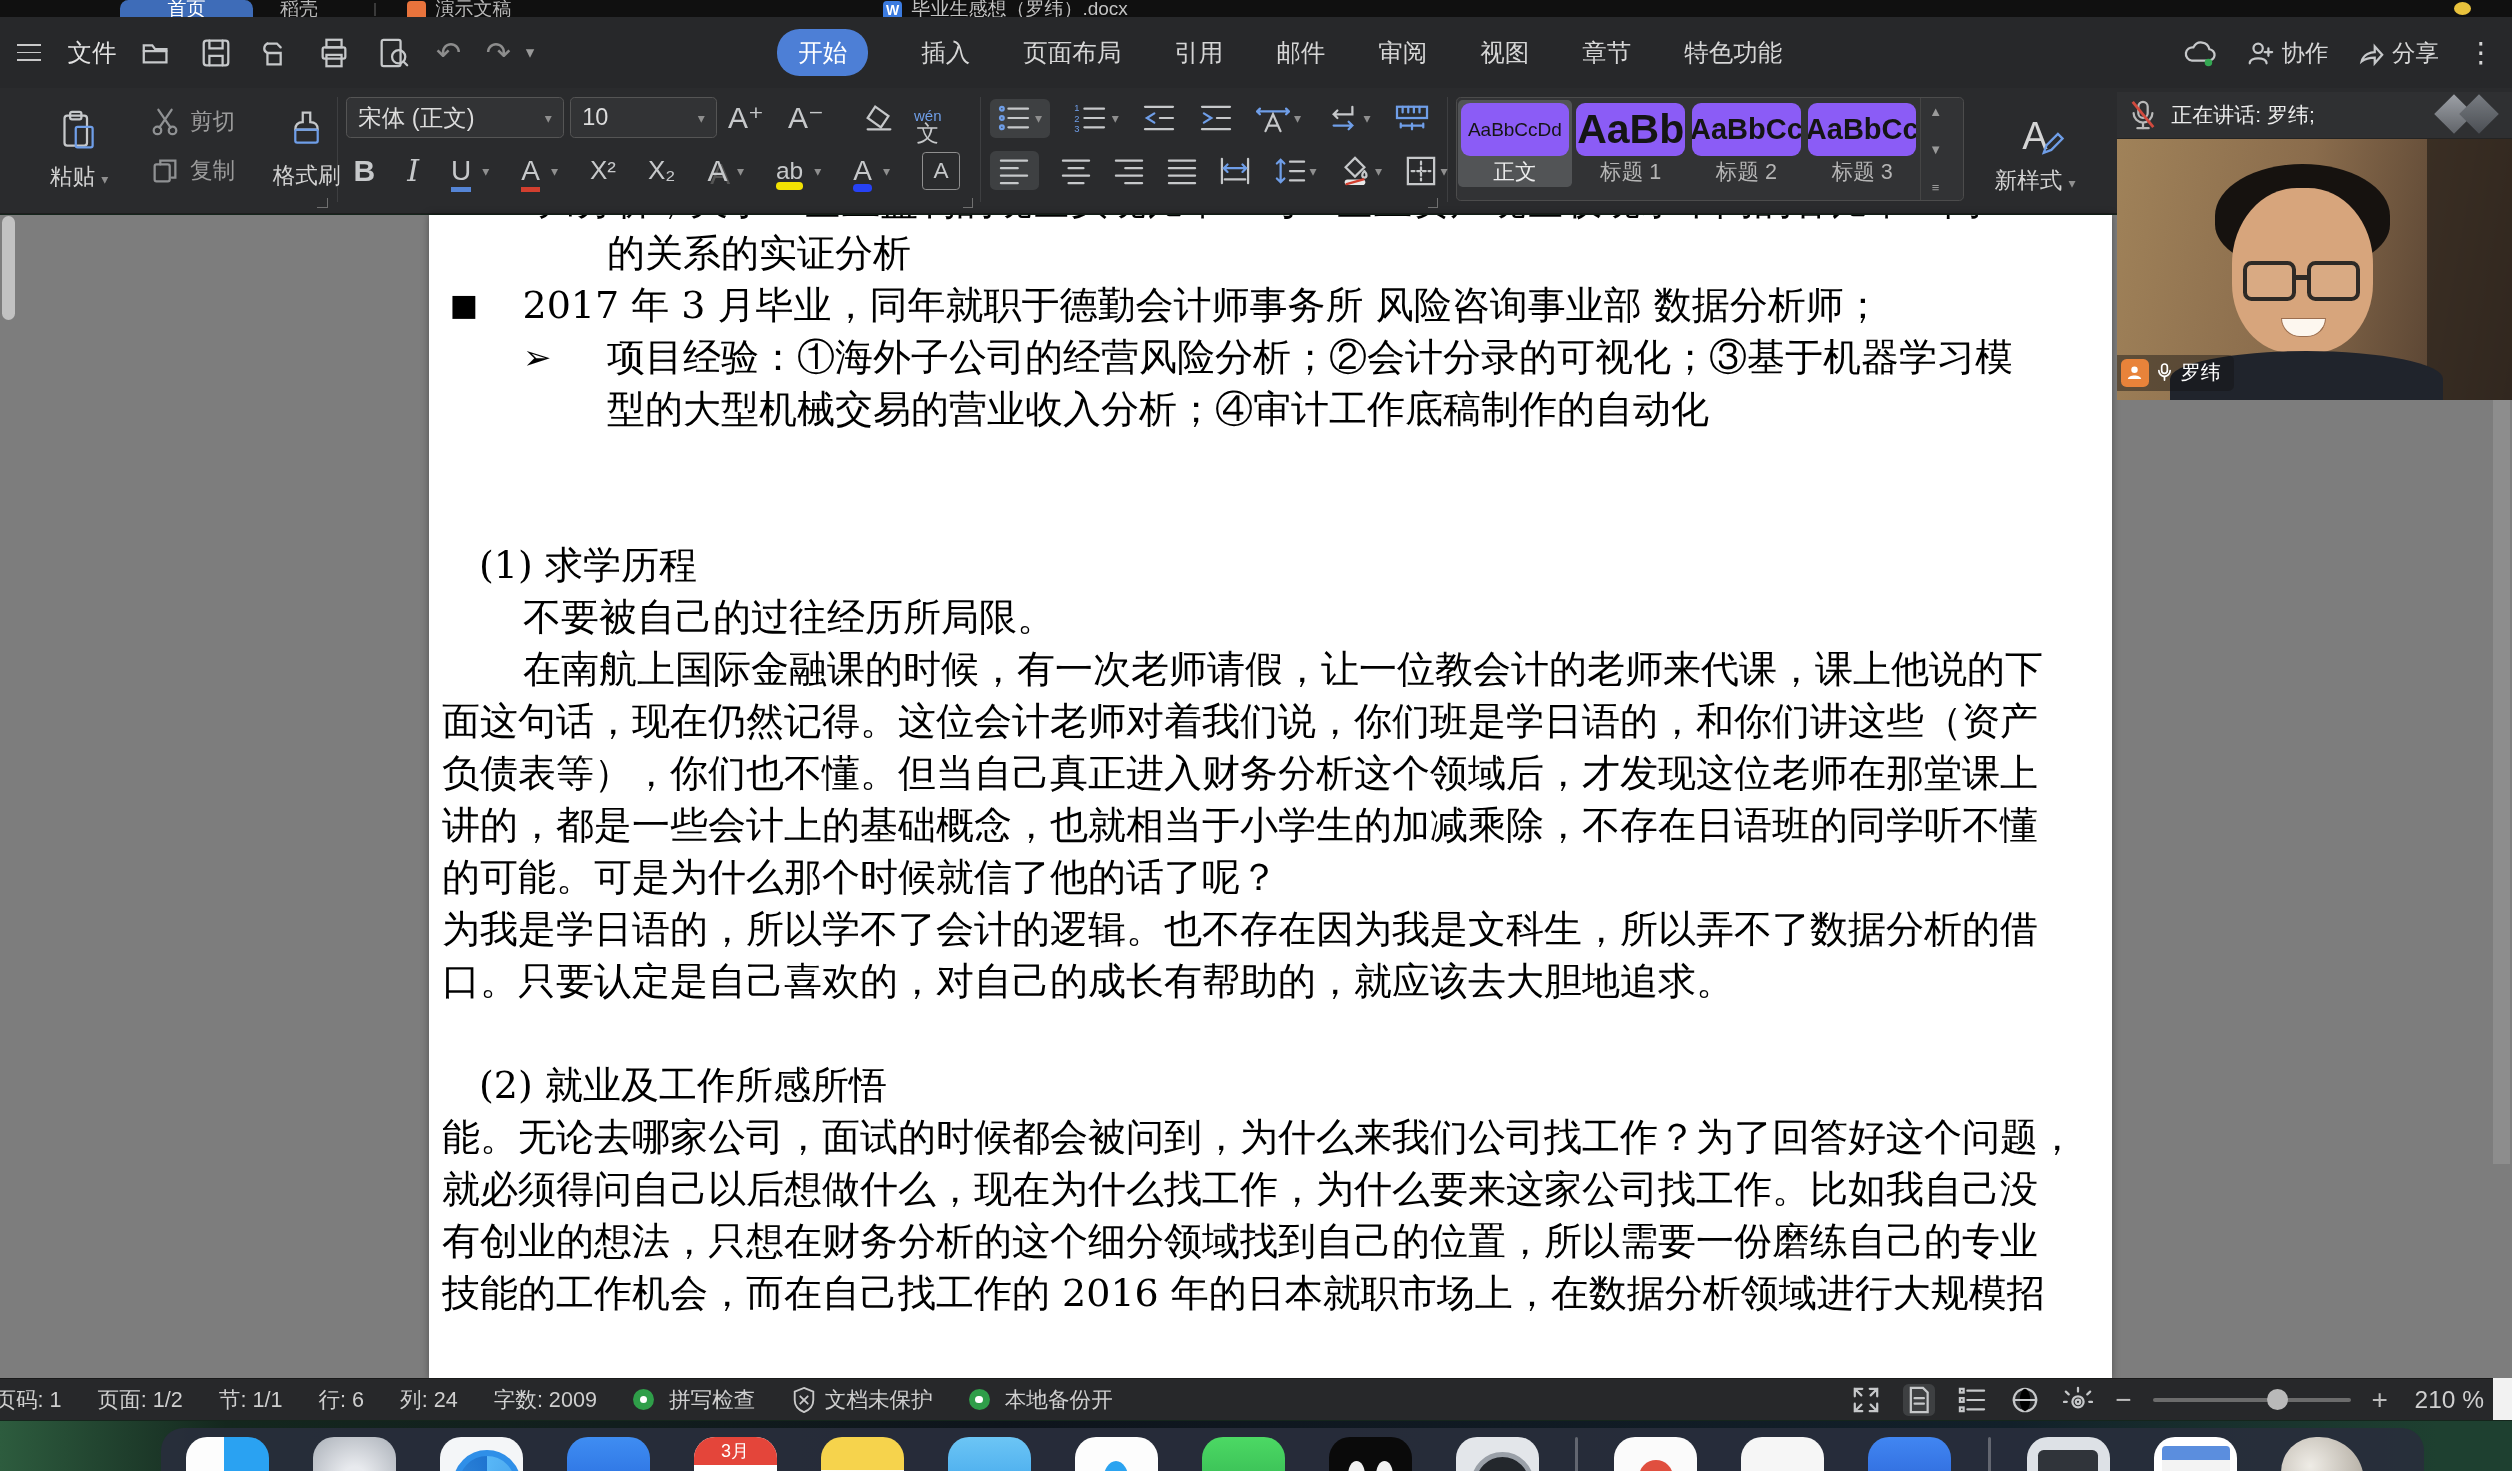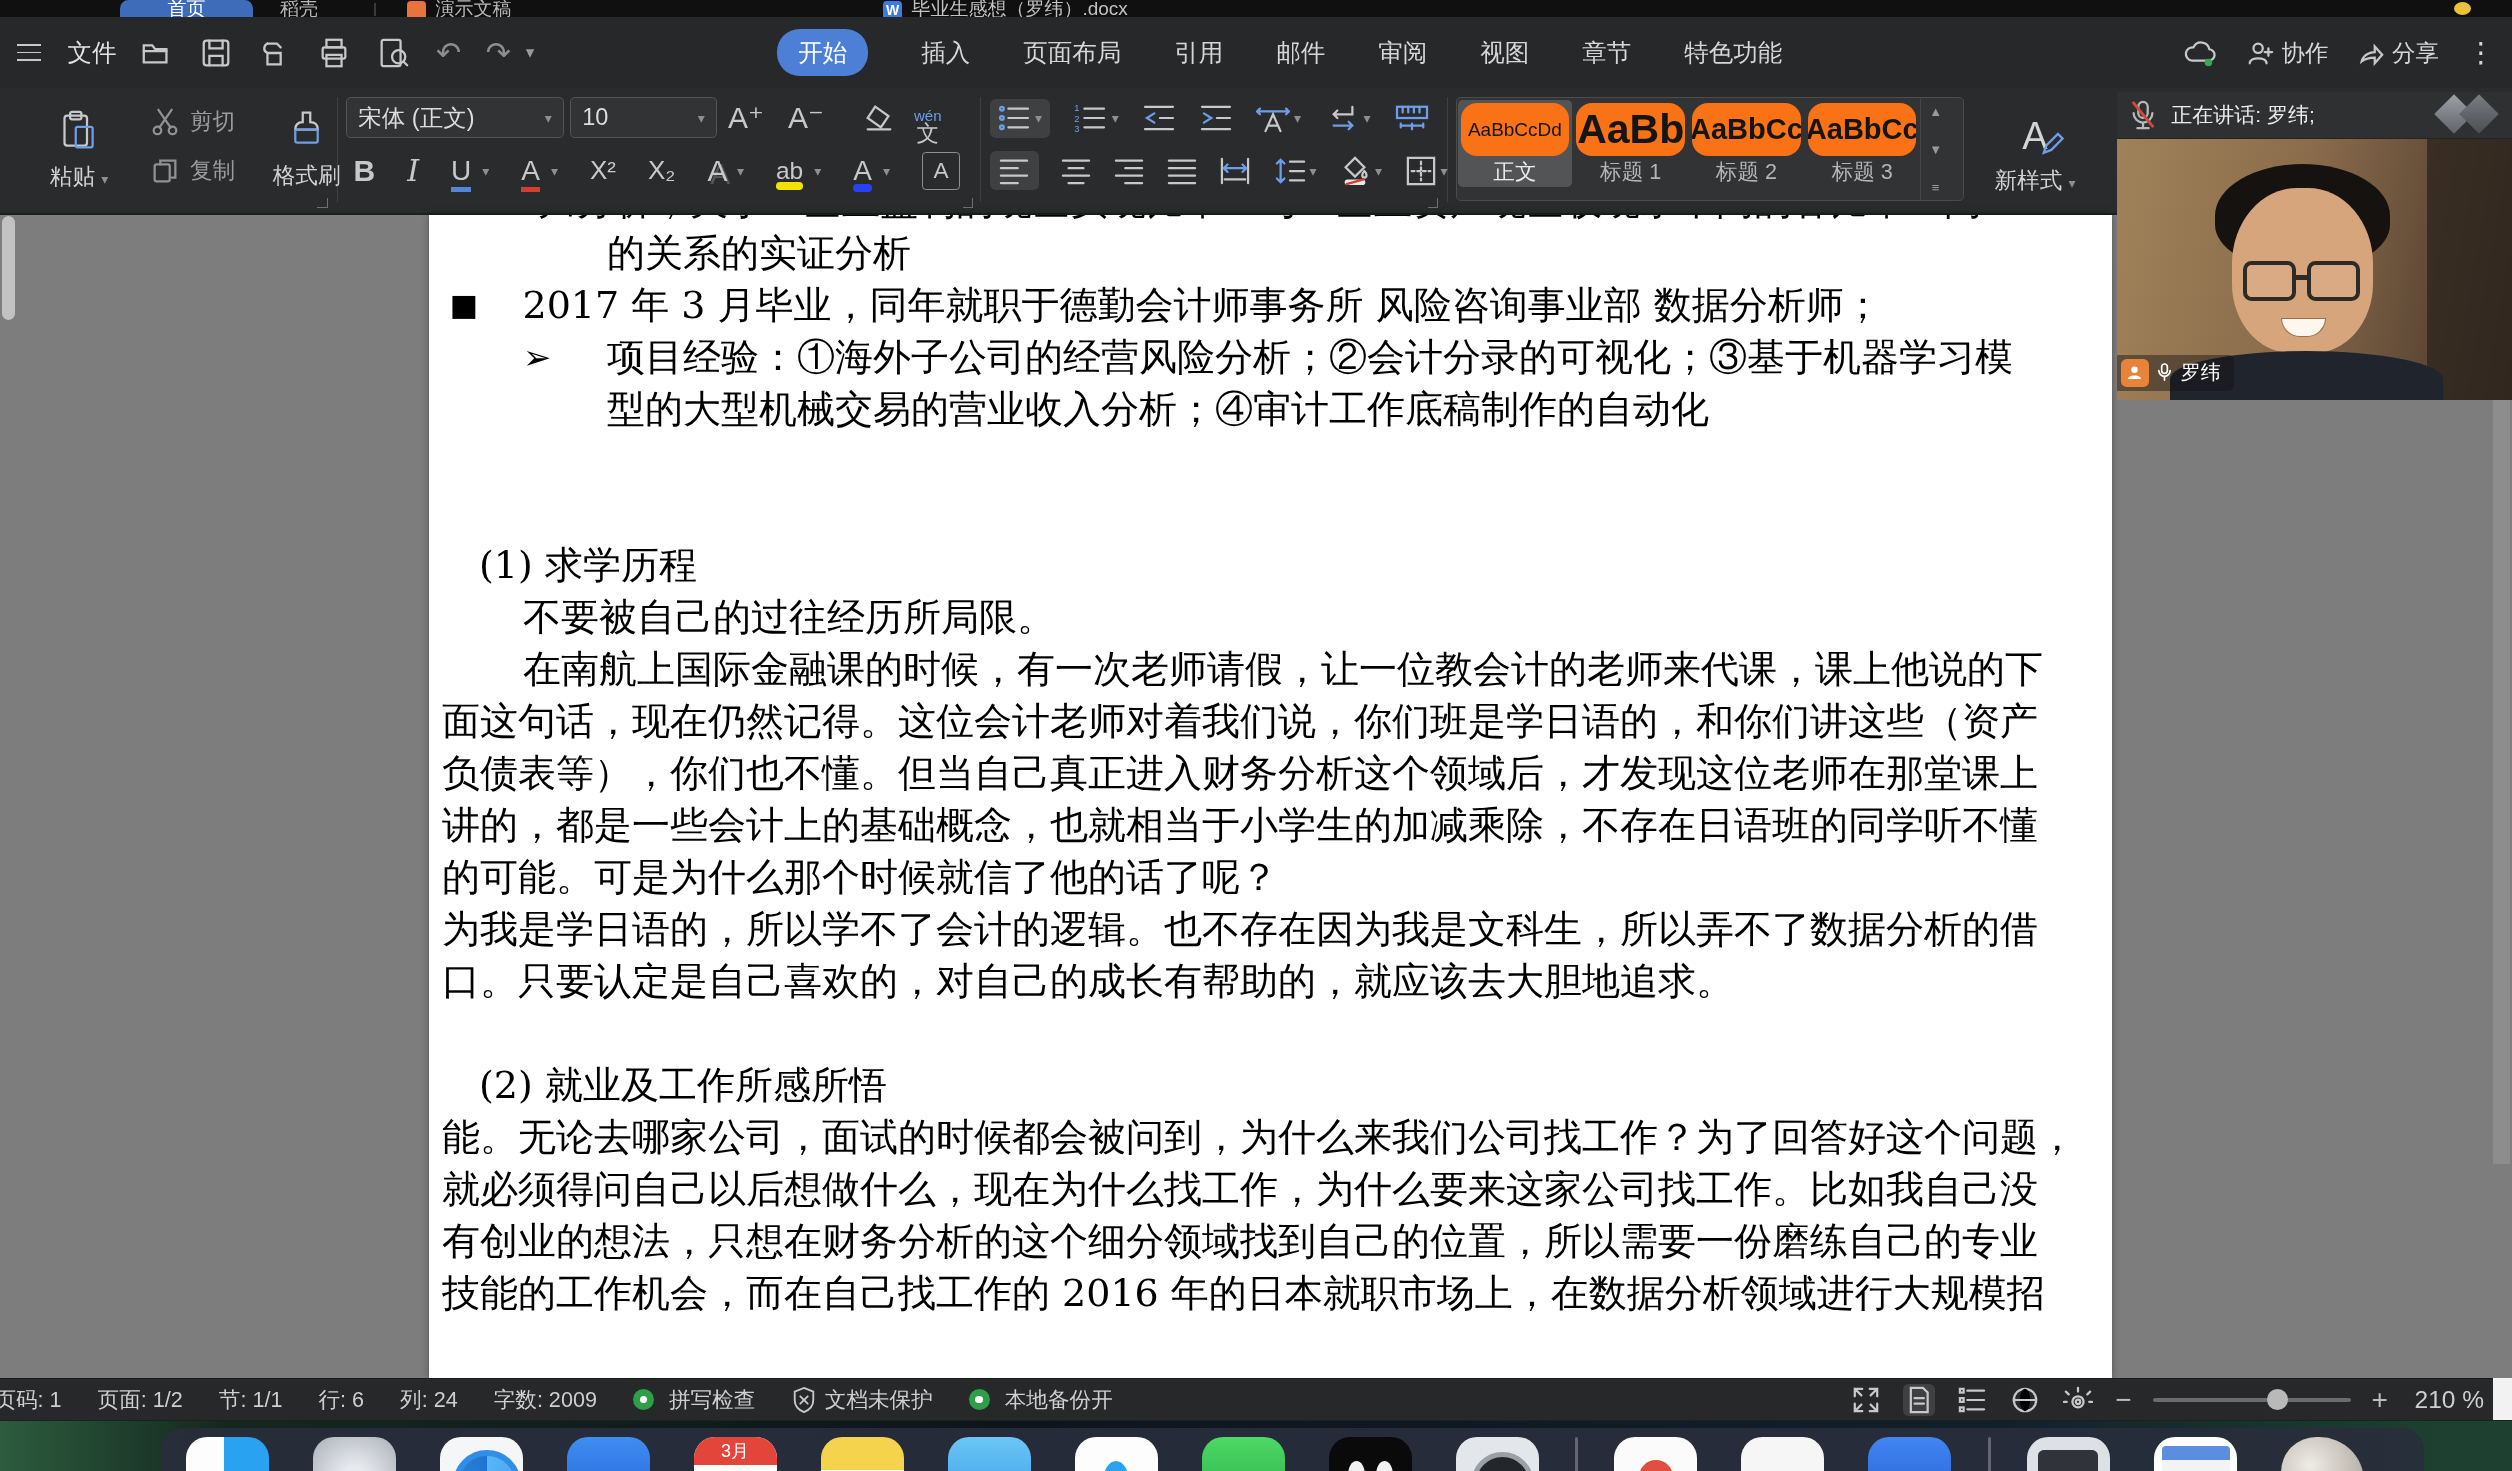--- a/index.html
+++ b/index.html
@@ -47,21 +47,21 @@
 .combo{background:#323335;border:0.9px solid #555;border-radius:4.7px;color:#dcdcdc;font-size:23.5px;display:flex;align-items:center;padding:0 11.3px;height:41px;}
 .combo .ddarrow{margin-left:auto;}
 .rowbtn{display:flex;align-items:center;justify-content:center;color:#c6c8ca;}
 .glyphB{font-weight:bold;font-size:30px;}
 .glyphI{font-style:italic;font-size:30px;font-family:"DejaVu Serif",serif;}
 .underbar{position:relative;}
 .underbar i{position:absolute;left:0;right:0;bottom:-5.6px;height:5.6px;display:block;}
 .accent{color:#6f9ee8;}
 .ab-active{background:#3e4042;border-radius:5.6px;}
 .stylecell{width:114px;height:87px;border-radius:4.7px;display:flex;flex-direction:column;margin:1.9px 0.9px;}
-.stylecell .prev{flex:0 0 53px;background:#f97316;color:#151515;border-radius:16px;margin:2.8px 2.8px 0;display:flex;align-items:center;justify-content:center;overflow:hidden;}
+.stylecell .prev{flex:0 0 53px;background:#8b5cf6;color:#151515;border-radius:9px;margin:2.8px 2.8px 0;display:flex;align-items:center;justify-content:center;overflow:hidden;}
 .stylecell .slabel{flex:1;display:flex;align-items:center;justify-content:center;font-size:21.6px;color:#b5b5b5;}
 .stylecell.sel{background:#525456;}
 .stylecell.sel .slabel{color:#ececec;}
 #stylegallery{position:absolute;left:1456px;top:9.4px;width:508px;height:104px;background:#323335;border:0.9px solid #4c4c4c;border-radius:4.7px;display:flex;}
 #styleScroll{width:30px;display:flex;flex-direction:column;align-items:center;justify-content:space-between;padding:5.6px 0;color:#9a9a9a;font-size:13px;border-left:0.9px solid #454545;}
 .icon-lines line,.icon-lines path,.icon-lines rect,.icon-lines circle{stroke:#c6c8ca;stroke-width:2.4;fill:none;stroke-linecap:round;}
 .icon-lines .acc{stroke:#6f9ee8;}
 .icon-lines .accf{fill:#6f9ee8;stroke:none;}
 
 

